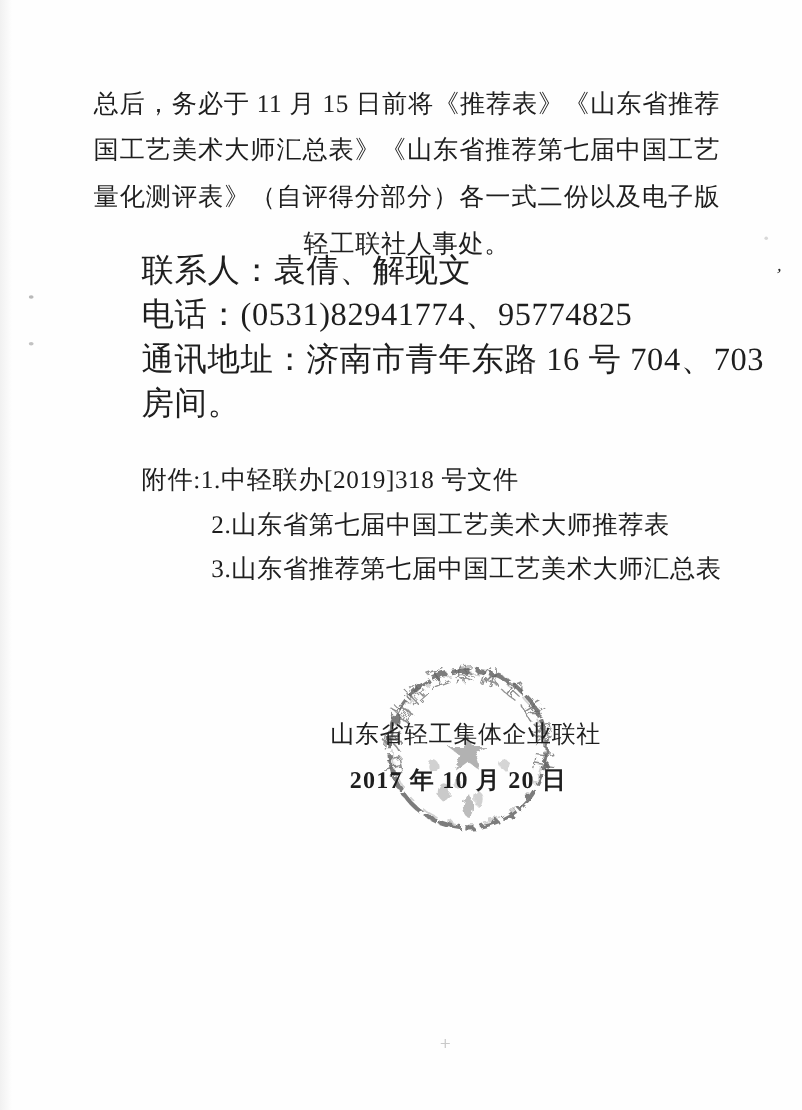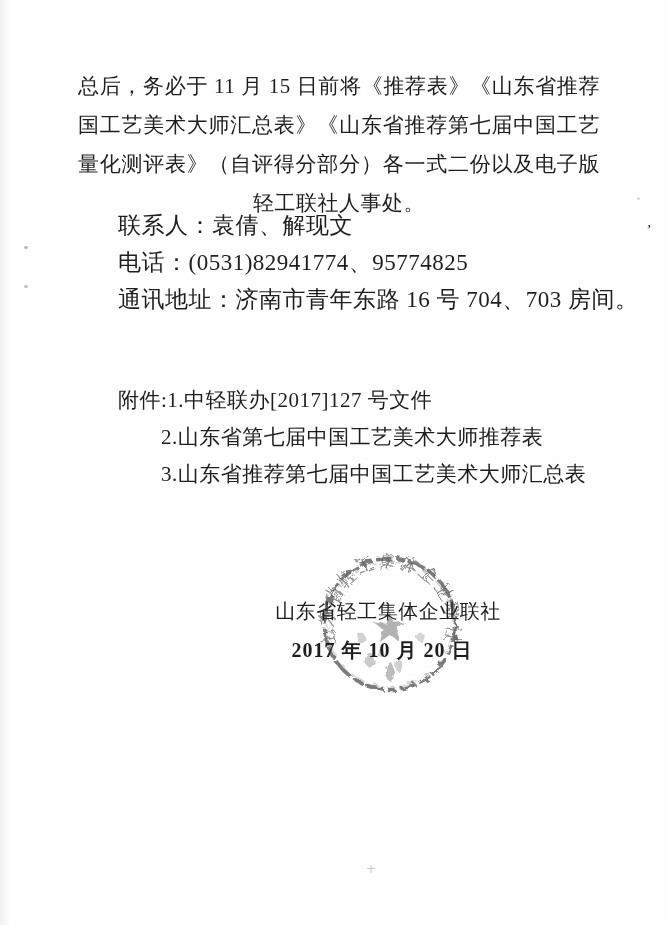--- a/index.html
+++ b/index.html
@@ -18,28 +18,28 @@
     pointer-events:none;
   }
   .para{
     position:absolute;left:78px;top:67px;width:522px;
     font-size:21px;line-height:39px;letter-spacing:.5px;
   }
   .para .jline{text-align:justify;text-align-last:justify;height:39px;overflow:hidden;}
   .para .lline{text-align:center;height:39px;}
   .contact{
     position:absolute;left:118px;top:207px;
-    font-size:23px;line-height:37px;letter-spacing:.5px;
+    font-size:27px;line-height:37px;letter-spacing:.5px;
   }
   .contact div{height:37px;}
   .attachments{
     position:absolute;left:118px;top:382px;
     font-size:21px;line-height:37px;letter-spacing:.5px;
   }
-  .attachments .att-item{margin-left:43px;height:37px;}
+  .attachments .att-item{margin-left:58px;height:37px;}
   .attachments .att-first{height:37px;}
   .sig-org{
     position:absolute;left:238px;top:598px;width:300px;
     text-align:center;font-size:20px;letter-spacing:.5px;
   }
   .sig-date{
     position:absolute;left:232px;top:637px;width:300px;
     text-align:center;font-size:20px;letter-spacing:1px;font-weight:bold;
   }
   .seal{
@@ -67,21 +67,21 @@
     <div class="lline">轻工联社人事处。</div>
   </div>
 
   <div class="contact">
     <div>联系人：袁倩、解现文</div>
     <div>电话：(0531)82941774、95774825</div>
     <div>通讯地址：济南市青年东路 16 号 704、703 房间。</div>
   </div>
 
   <div class="attachments">
-    <div class="att-first">附件:1.中轻联办[2017]127 号文件</div>
+    <div class="att-first">附件:1.中轻联办[2019]318 号文件</div>
     <div class="att-item">2.山东省第七届中国工艺美术大师推荐表</div>
     <div class="att-item">3.山东省推荐第七届中国工艺美术大师汇总表</div>
   </div>
 
   <svg class="seal" viewBox="0 0 200 200">
     <defs>
       <filter id="grunge" x="-20%" y="-20%" width="140%" height="140%">
         <feTurbulence type="fractalNoise" baseFrequency="0.12" numOctaves="2" seed="7" result="n"></feTurbulence>
         <feDisplacementMap in="SourceGraphic" in2="n" scale="9"></feDisplacementMap>
       </filter>

